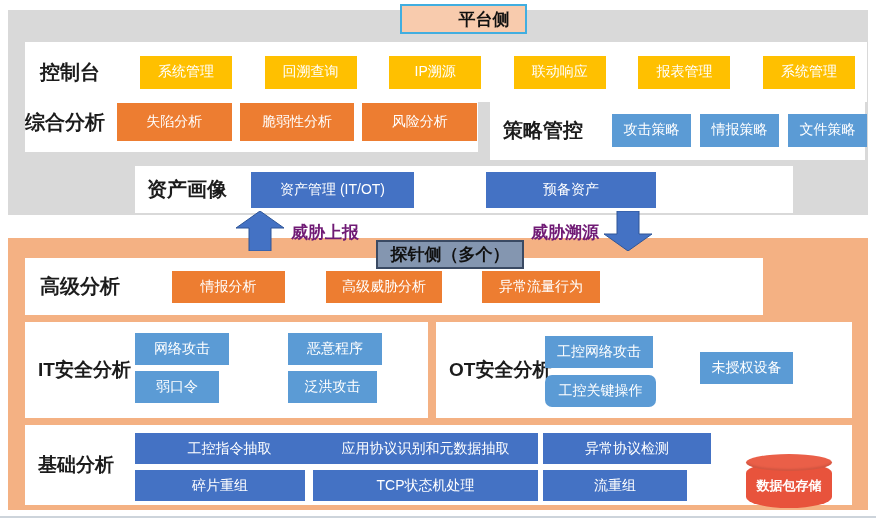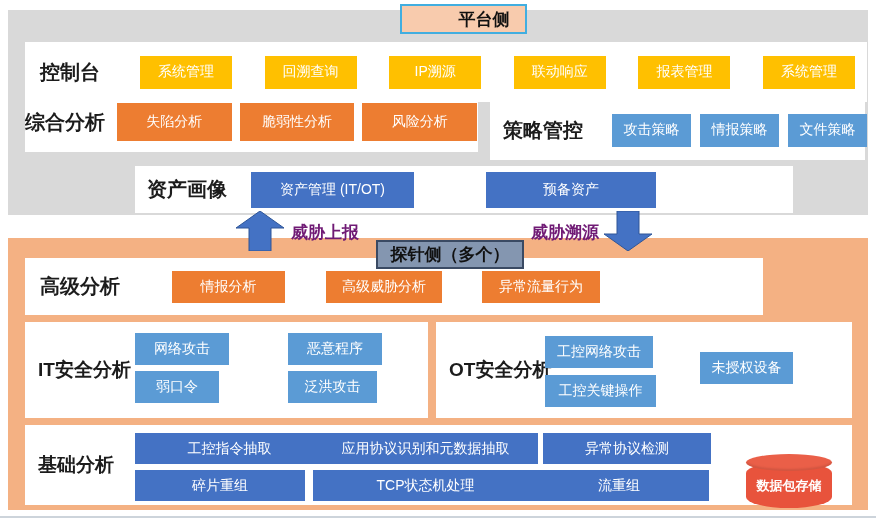--- a/index.html
+++ b/index.html
@@ -64,30 +64,30 @@
   .p-it .plabel, .p-ot .plabel, .p-basic .plabel { position:absolute; left:13px; top:50%; transform:translateY(-50%); font-size:19px; }
   .p-it .btn, .p-ot .btn { position:absolute; height:32px; }
   .p-it .b1 { left:110px; top:11px; width:94px; }
   .p-it .b2 { left:263px; top:11px; width:94px; }
   .p-it .b3 { left:110px; top:49px; width:84px; }
   .p-it .b4 { left:263px; top:49px; width:89px; }
 
   .p-ot { left:436px; top:322px; width:416px; height:96px; }
   .p-ot .b1 { left:109px; top:14px; width:108px; }
   .p-ot .b2 { left:264px; top:30px; width:93px; }
-  .p-ot .b3 { left:109px; top:53px; width:111px; }
+  .p-ot .b3 { left:109px; top:53px; width:111px;border-radius:7px; }
 
   .p-basic { left:25px; top:425px; width:827px; height:80px; }
   .p-basic .btn { position:absolute; height:31px; }
   .p-basic .b1 { left:110px; top:8px;  width:189px; }
   .p-basic .b2 { left:288px; top:8px;  width:225px; }
   .p-basic .b3 { left:518px; top:8px;  width:168px; }
   .p-basic .b4 { left:110px; top:45px; width:170px; }
   .p-basic .b5 { left:288px; top:45px; width:225px; }
-  .p-basic .b6 { left:504px; top:45px; width:180px; }
+  .p-basic .b6 { left:518px; top:45px; width:144px; }
 
   
   .cyl-wrap { position:absolute; left:746px; top:454px; width:86px; height:54px; z-index:4; }
   .cyl-body { position:absolute; top:8px; left:0; width:86px; height:46px; background:#E8533C; border-radius:43px/11px; }
   .cyl-top  { position:absolute; top:0; left:0; width:86px; height:17px; background:#EA5F48; border-radius:50%;
               box-shadow: inset 0 -2px 2px rgba(0,0,0,0.10); }
   .cyl-label { position:absolute; top:23px; width:100%; text-align:center; color:#fff; font-size:13px; font-weight:bold; }
 
   .bottom-line { position:absolute; left:0; top:516px; width:876px; height:2px; background:#CDD4DB; }
 </style>

